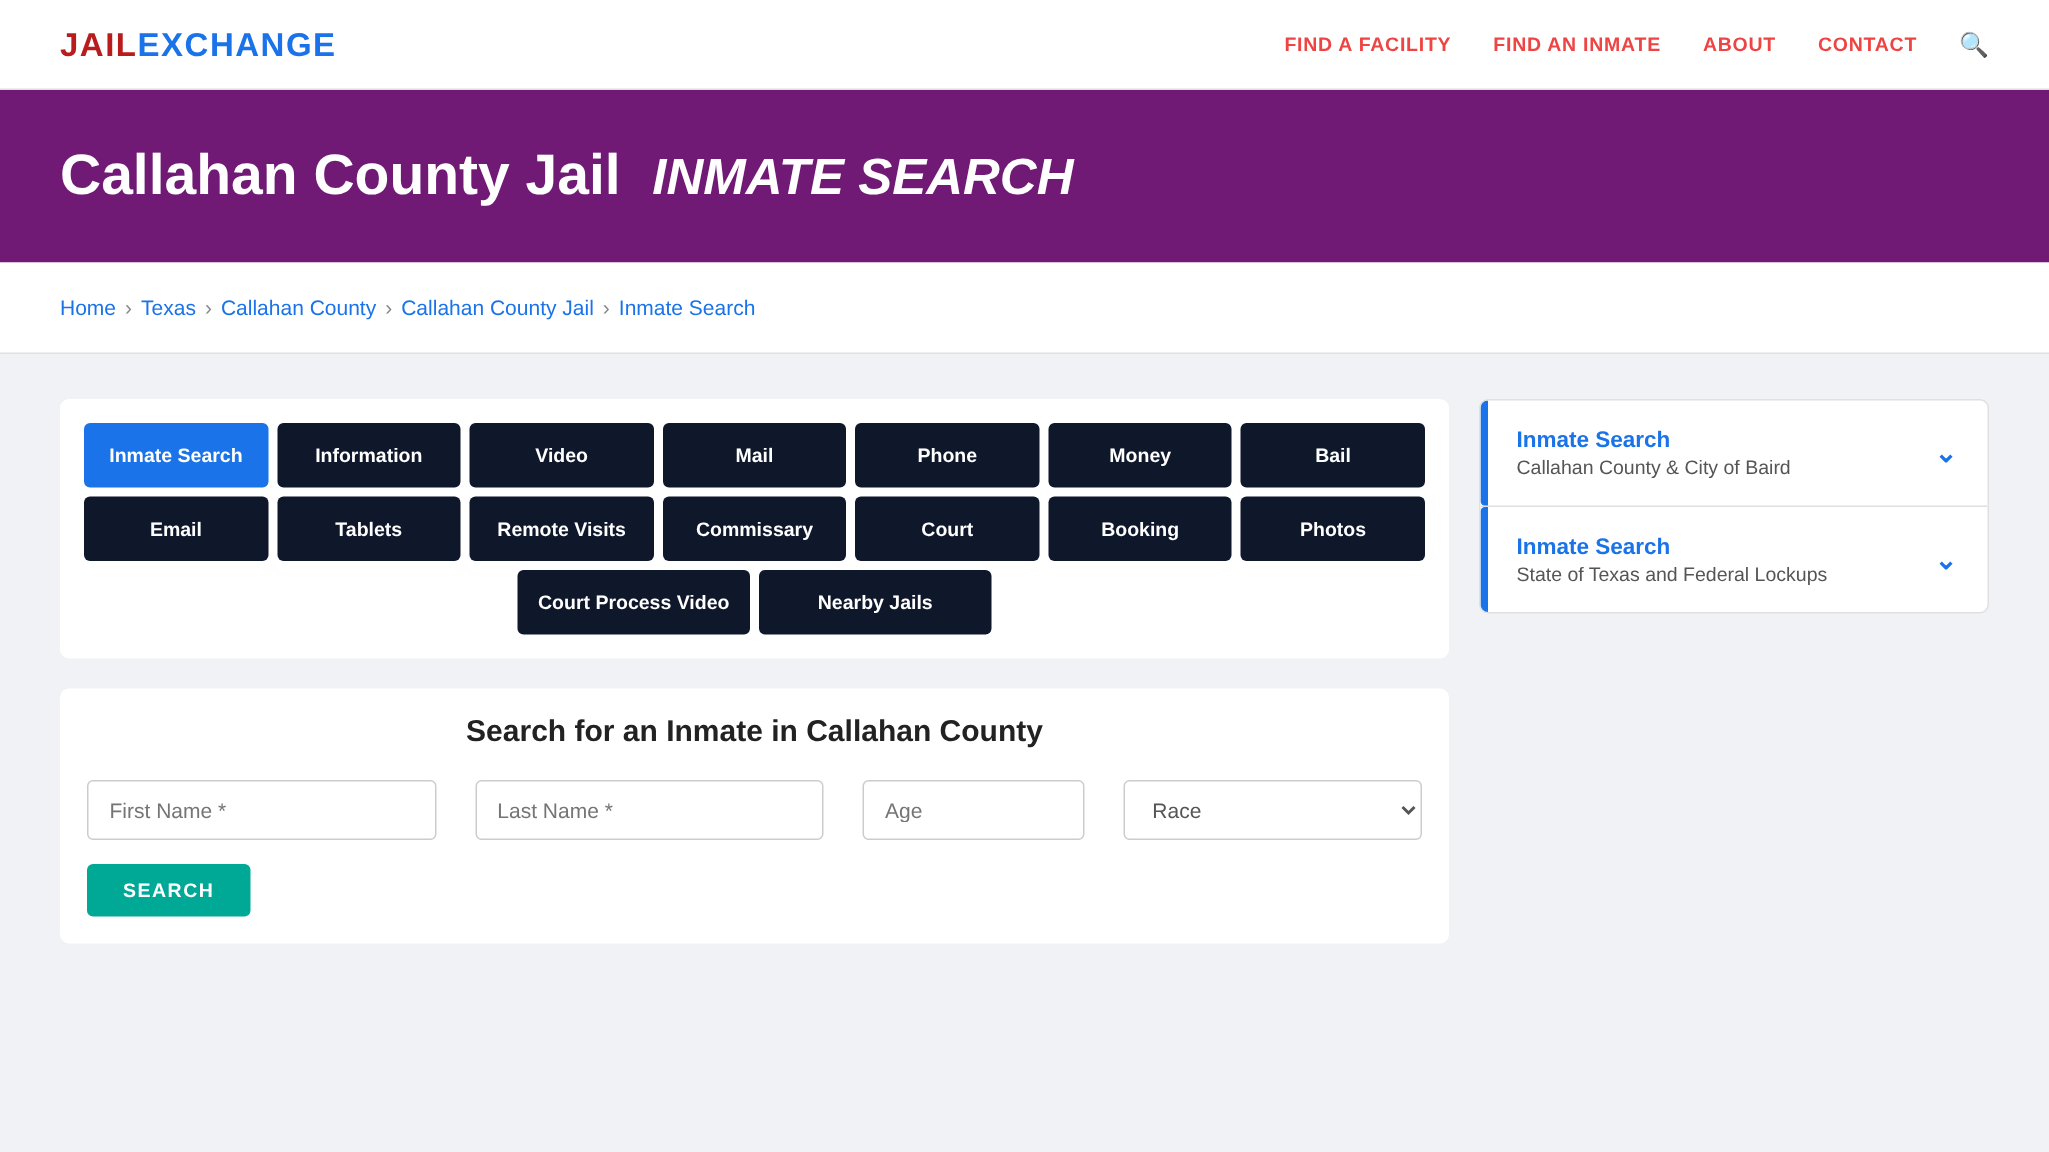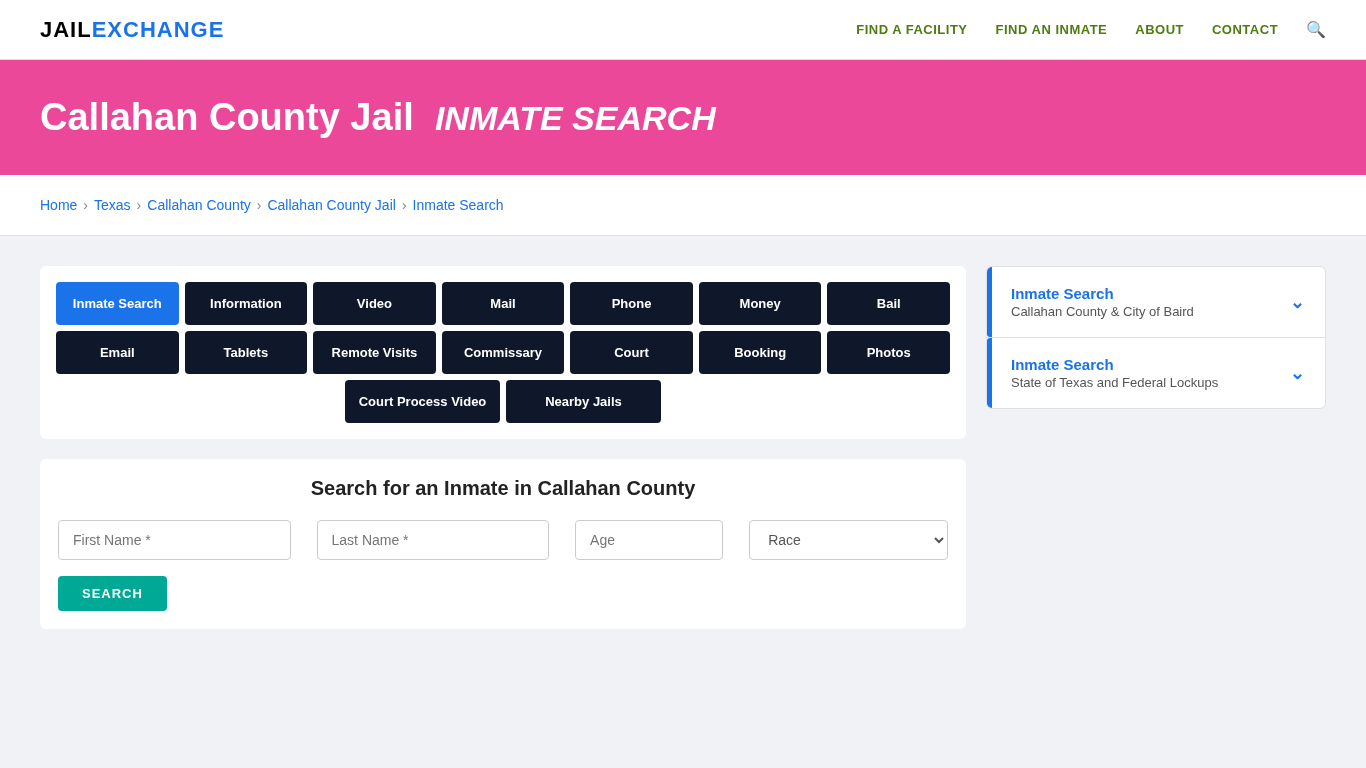--- a/index.html
+++ b/index.html
@@ -16,47 +16,47 @@
       height: 60px;
     }
     .logo {
       font-size: 22px;
       font-weight: 900;
       letter-spacing: 1px;
       text-transform: uppercase;
       color: #222;
     }
     .logo span {
-      color: #000000;
+      color: #b91c1c;
     }
     .logo .x-letter {
       color: #1a73e8;
     }
     .nav {
       display: flex;
       align-items: center;
       gap: 28px;
     }
     .nav-item {
       font-size: 13px;
       font-weight: 700;
       text-transform: uppercase;
-      color: #4d7c0f;
+      color: #ef4444;
       letter-spacing: 0.5px;
       cursor: pointer;
     }
     .search-icon {
       font-size: 16px;
       cursor: pointer;
       color: #333;
     }
 
     
     .hero {
-      background: #ec4899;
+      background: #701a75;
       padding: 36px 40px;
     }
     .hero h1 {
       font-size: 38px;
       font-weight: 900;
       color: #fff;
     }
     .hero h1 .italic-part {
       font-style: italic;
       font-weight: 700;

